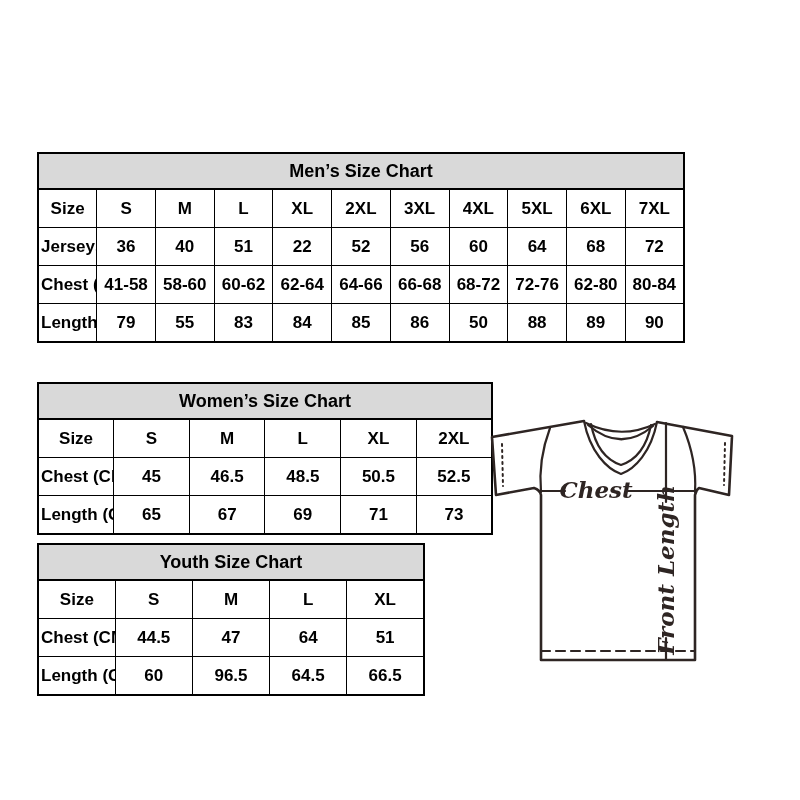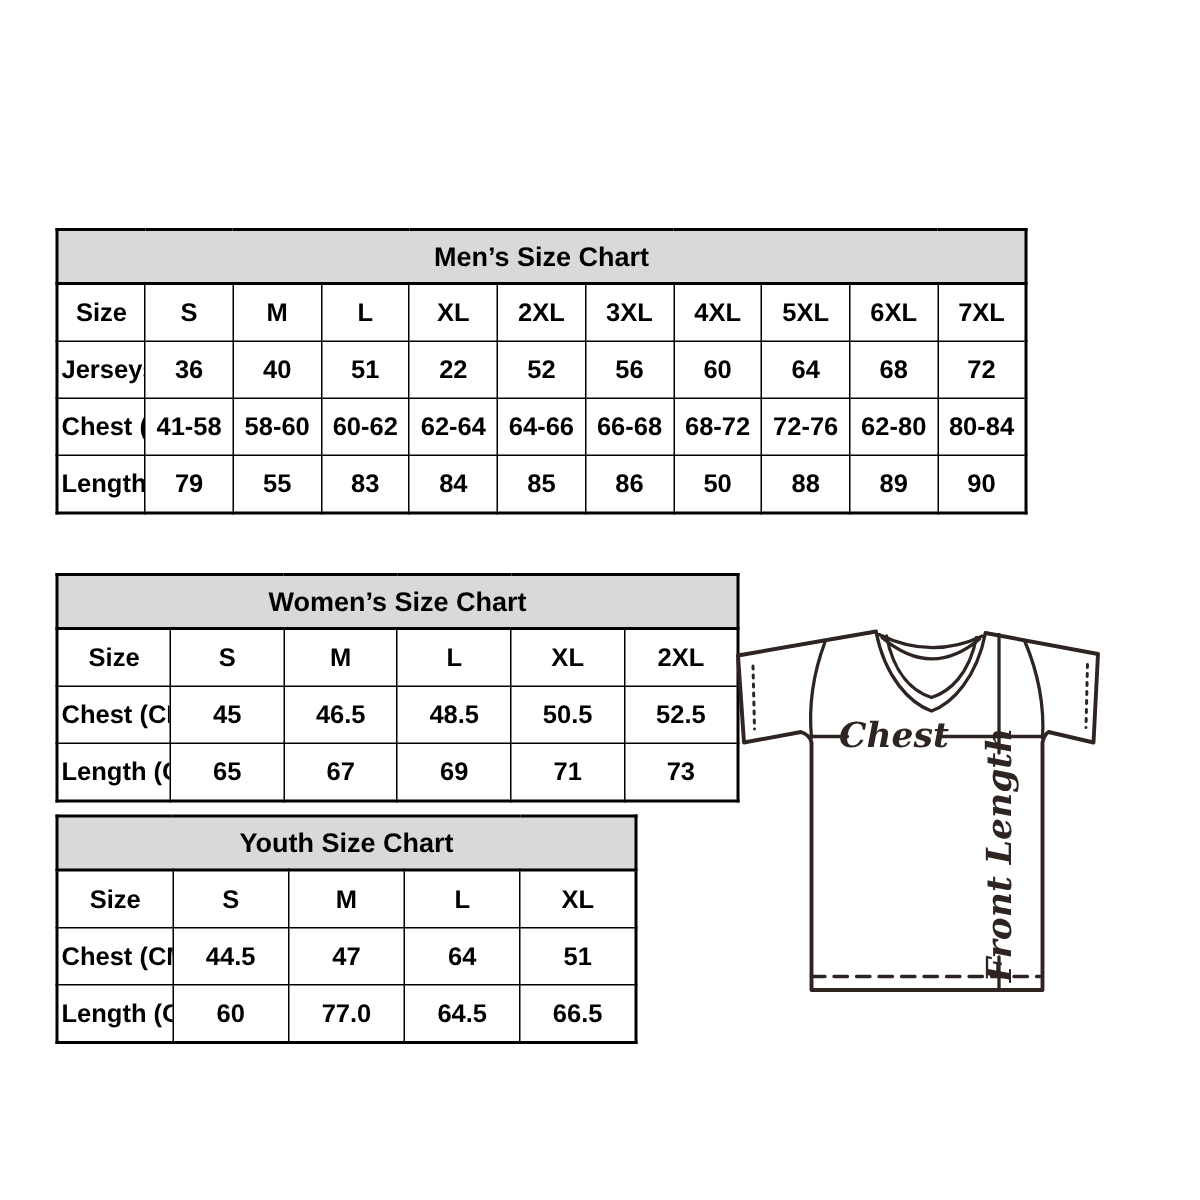--- a/index.html
+++ b/index.html
@@ -157,21 +157,21 @@
         <tr>
           <td class="label-col">Chest (CM)</td>
           <td class="value-col">44.5</td>
           <td class="value-col">47</td>
           <td class="value-col">64</td>
           <td class="value-col">51</td>
         </tr>
         <tr>
           <td class="label-col">Length (CM)</td>
           <td class="value-col">60</td>
-          <td class="value-col">77.0</td>
+          <td class="value-col">96.5</td>
           <td class="value-col">64.5</td>
           <td class="value-col">66.5</td>
         </tr>
       </tbody>
   </table>
 
   <div class="jersey-diagram">
     <svg viewBox="0 0 254 254" xmlns="http://www.w3.org/2000/svg">
       <g fill="none" stroke="#2e2523" stroke-width="2.6" stroke-linejoin="round" stroke-linecap="round">
 

